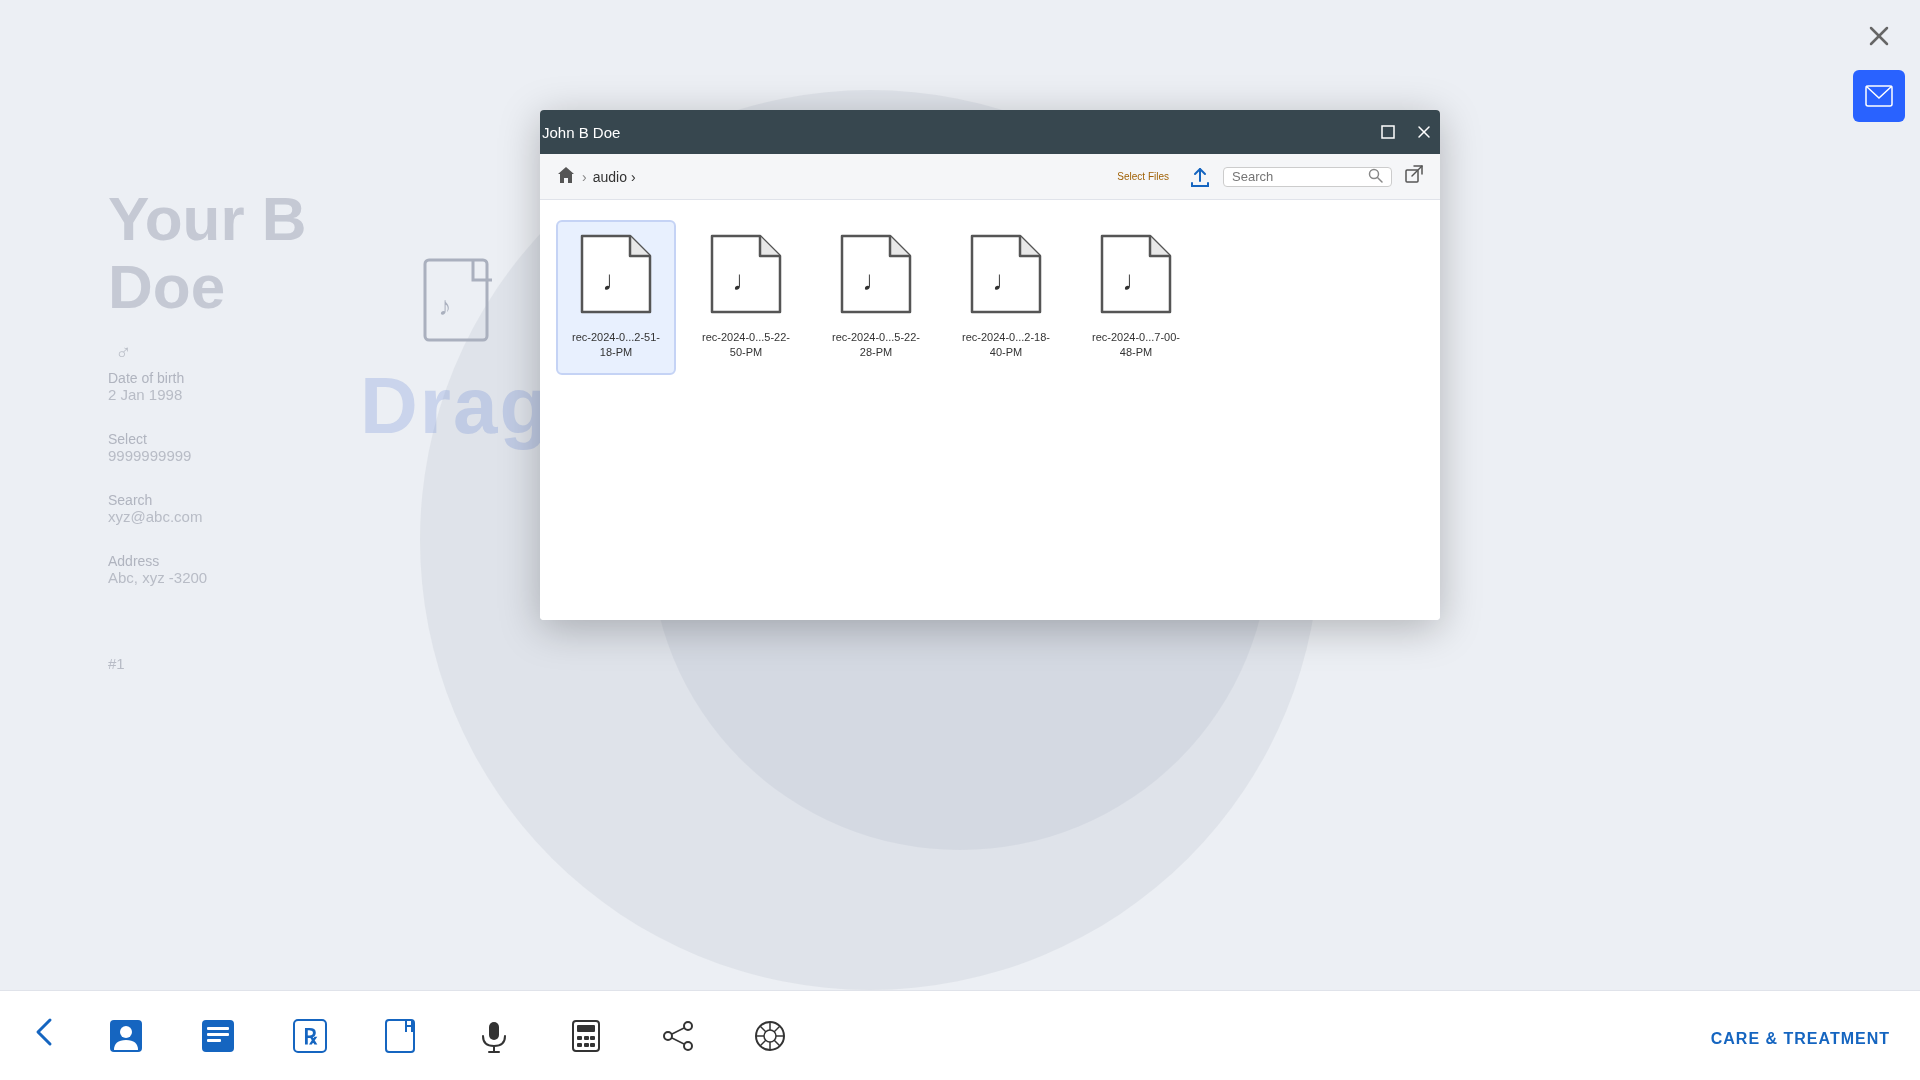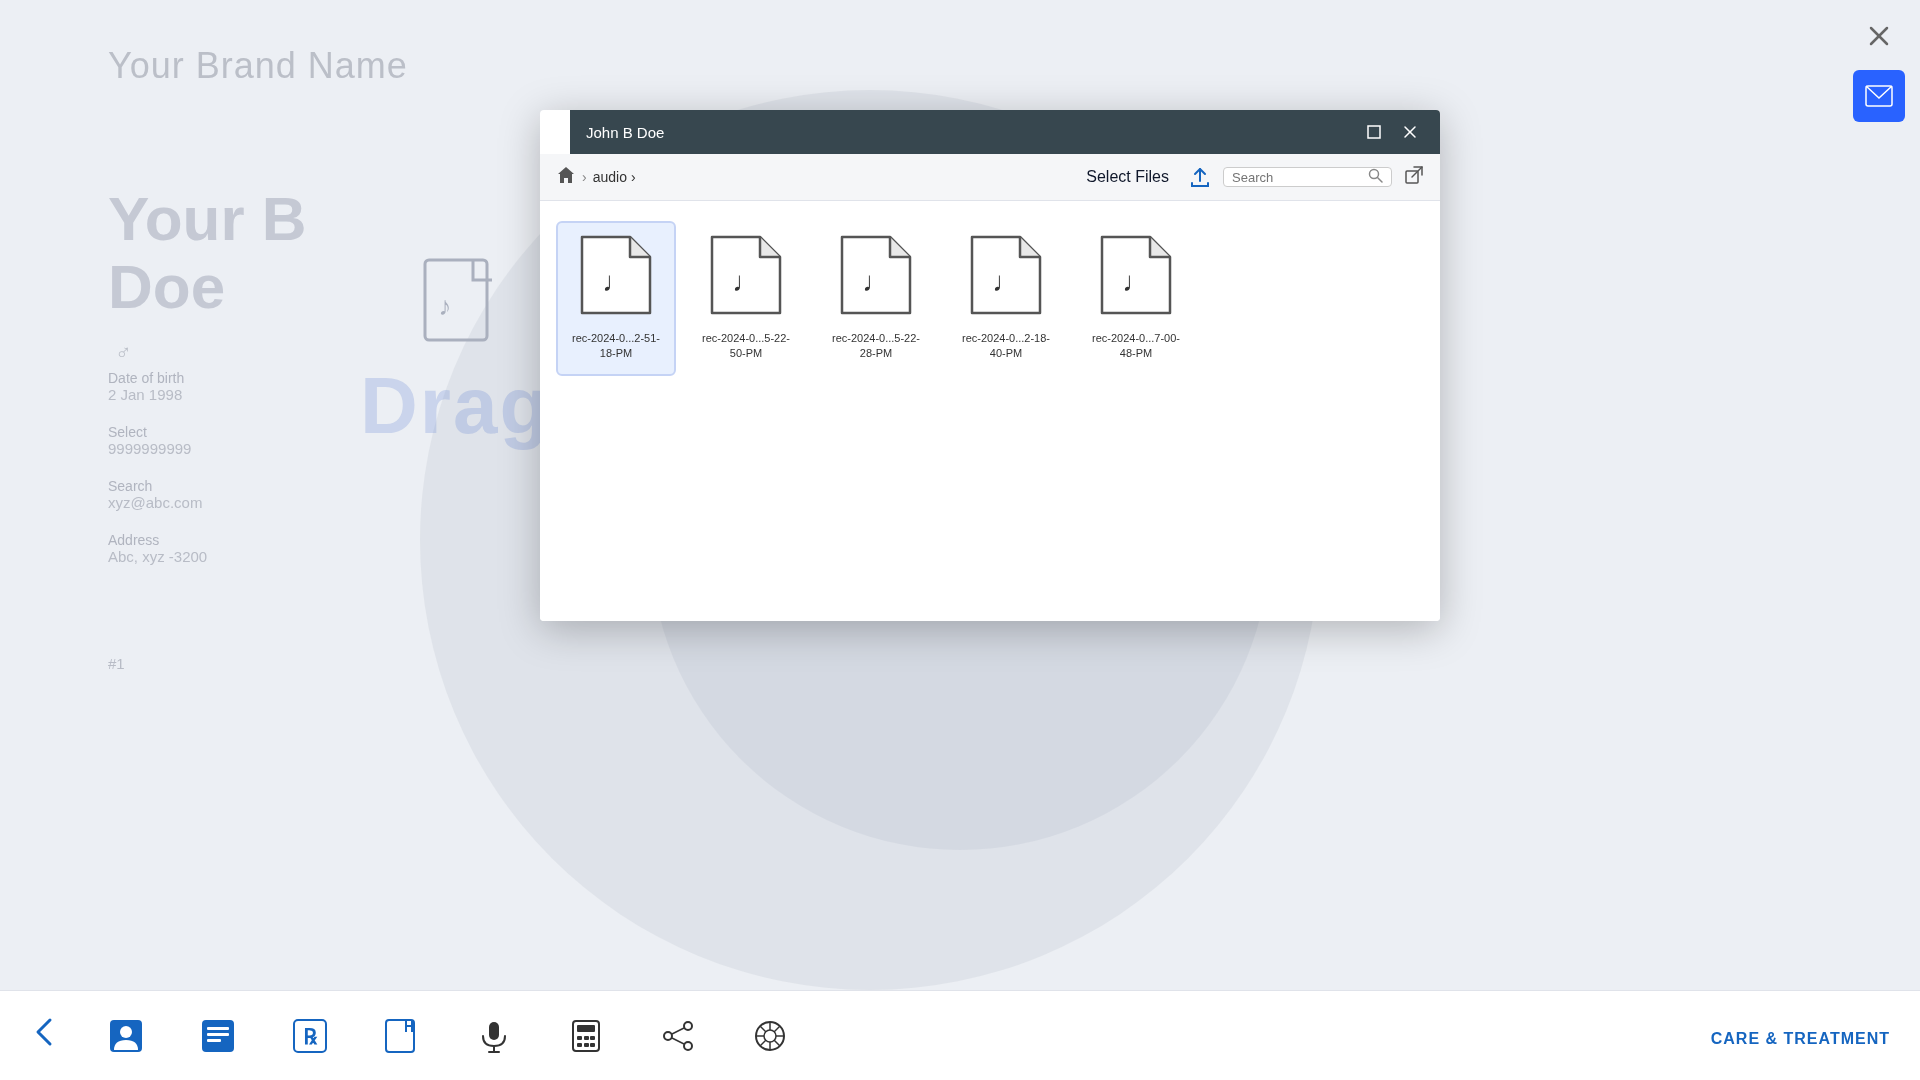--- a/index.html
+++ b/index.html
@@ -69,21 +69,21 @@
       left: 115px;
       font-size: 22px;
       color: #bbbfc8;
     }
     .profile-details {
       position: absolute;
       top: 370px;
       left: 108px;
       display: flex;
       flex-direction: column;
-      gap: 20px;
+      gap: 27px;
     }
     .profile-detail-item label {
       font-size: 14px;
       color: #b0b4bf;
       font-weight: 500;
       display: block;
     }
     .profile-detail-item span {
       font-size: 15px;
       color: #b8bcc6;
@@ -198,27 +198,26 @@
       left: 540px;
       width: 900px;
       background: #fff;
       border-radius: 4px;
       box-shadow: 0 8px 40px rgba(0,0,0,0.25);
       overflow: hidden;
     }
     .file-browser-titlebar {
       background: #37474f;
       color: #fff;
-      padding: 12px 16px;
+      padding: 12px 2px;
       display: flex;
       align-items: center;
       justify-content: space-between;
       font-size: 15px;
       font-weight: 500;
-      margin-left: 30px;
     }
     .titlebar-controls {
       display: flex;
       gap: 8px;
     }
     .titlebar-btn {
       background: none;
       border: none;
       color: #fff;
       cursor: pointer;
@@ -263,22 +262,22 @@
       gap: 4px;
     }
     .toolbar-right {
       display: flex;
       align-items: center;
       gap: 12px;
     }
     .select-files-btn {
       background: none;
       border: none;
-      color: #0f172a;
-      font-size: 16px;
+      color: #a16207;
+      font-size: 10px;
       cursor: pointer;
       padding: 4px 8px;
       margin-left: 21px;
     }
     .upload-btn {
       background: none;
       border: none;
       cursor: pointer;
       font-size: 20px;
       color: #1565C0;
@@ -368,21 +367,20 @@
     }
   </style>
 </head>
 <body>
 
 <div class="bg-page">
 
   <div class="circle-deco"></div>
   <div class="circle-deco-inner"></div>
 
-  <div class="brand-name">Your Brand Name</div>
 
   <div class="profile-name-large">
     <span>Your B</span><br>
     <span>Doe</span>
   </div>
 
   <div class="gender-icon">♂</div>
 
   <div class="profile-details">
     <div class="profile-detail-item">

